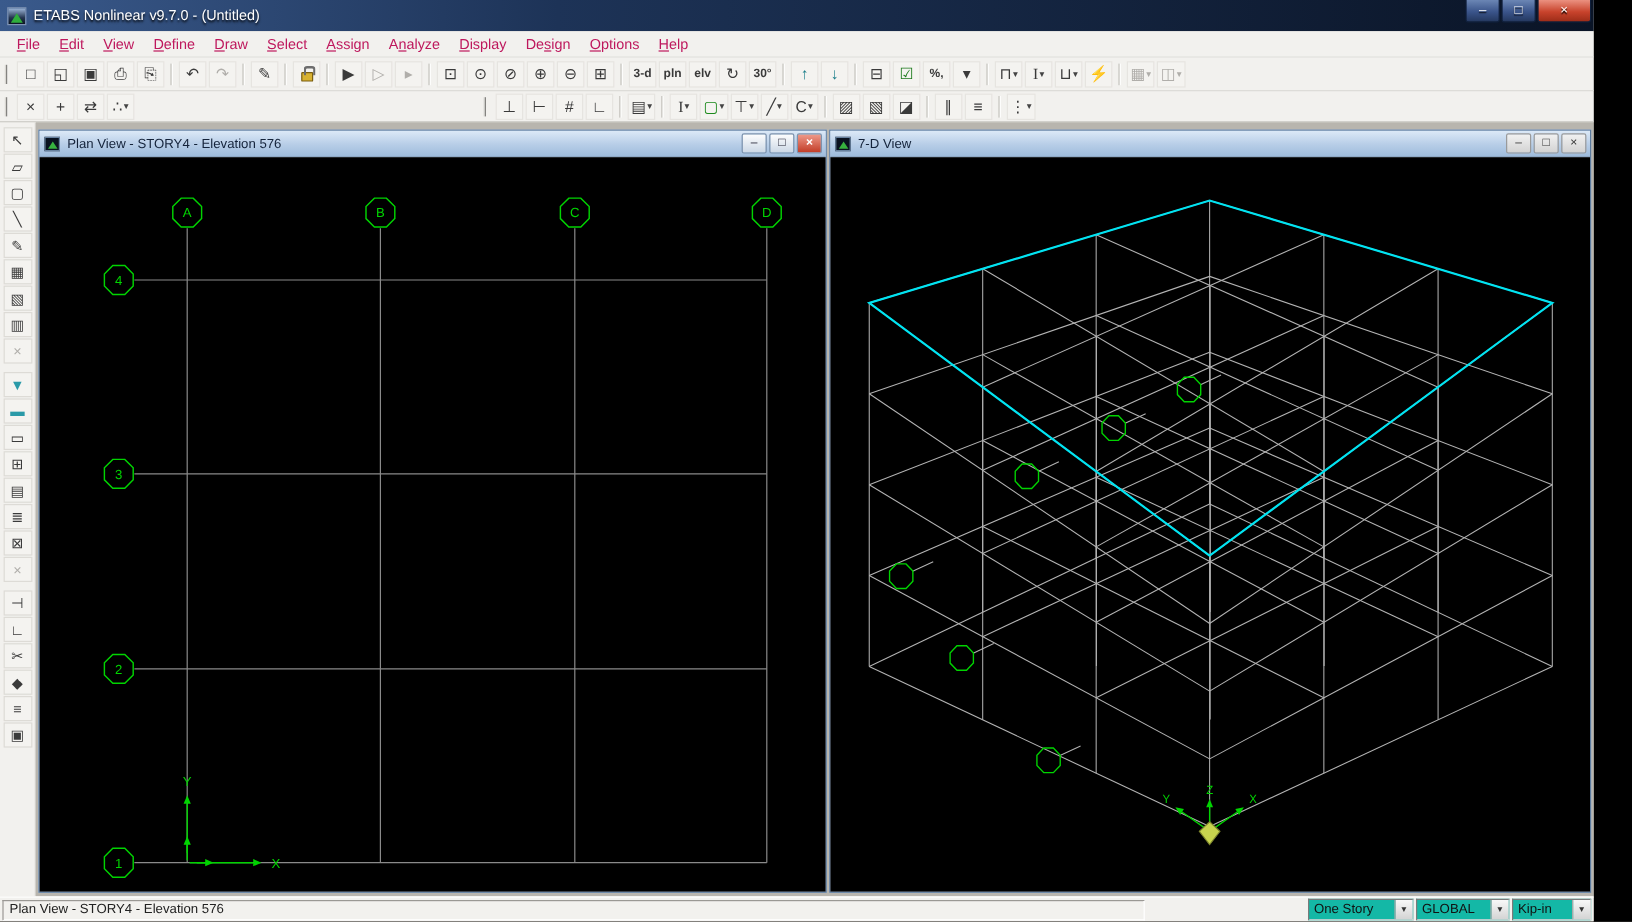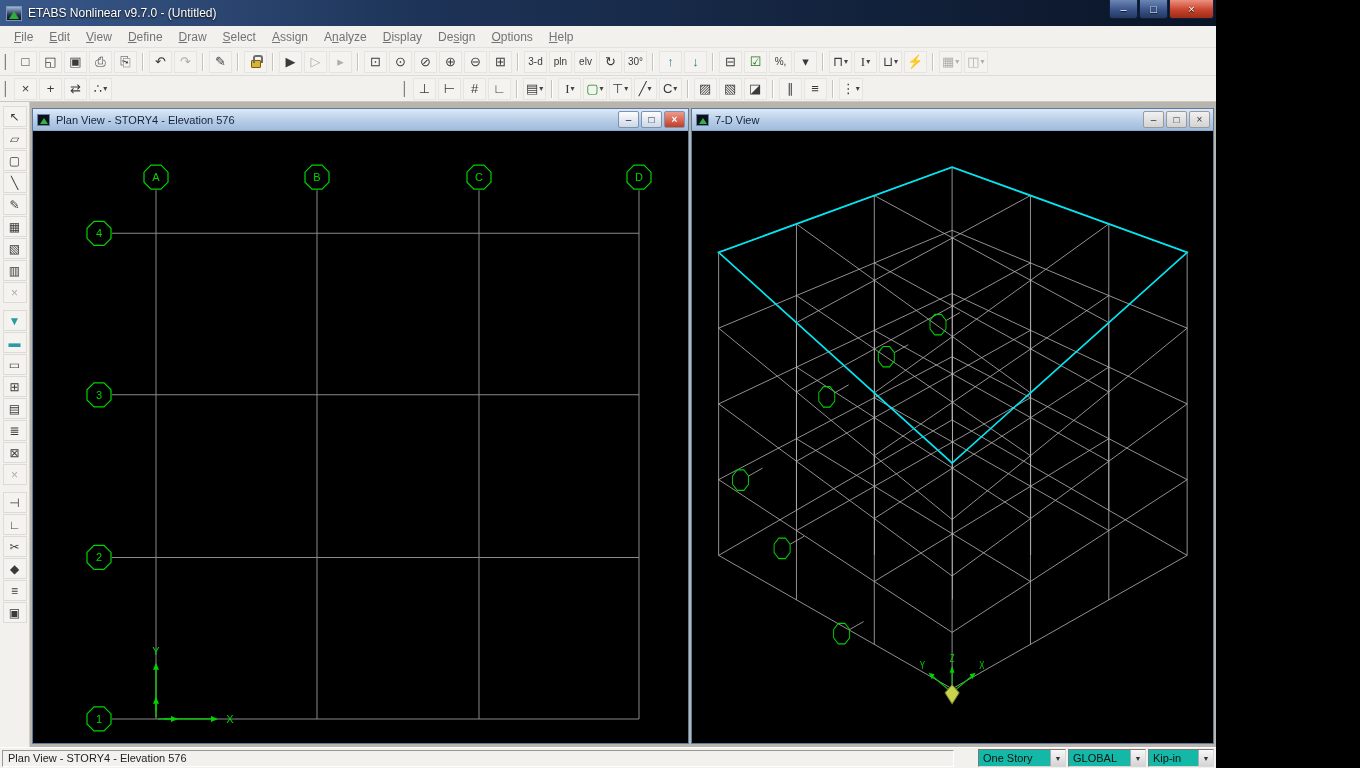--- a/index.html
+++ b/index.html
@@ -1,39 +1,39 @@
 <!DOCTYPE html>
 <html><head>
 <meta charset="utf-8">
 <style>
   *{box-sizing:border-box;margin:0;padding:0}
   html,body{width:1360px;height:768px;overflow:hidden;font-family:"Liberation Sans",sans-serif;font-size:12px;background:#000}
-  .app{width:1216px;height:768px;display:flex;flex-direction:column;background:#cfccc4}
+  .app{width:1328px;height:768px;display:flex;flex-direction:column;background:#cfccc4}
 
   
   .titlebar{height:26px;background:linear-gradient(90deg,#3a5a8c 0%,#1d3357 35%,#0a1426 100%);display:flex;align-items:center;padding:0 2px 0 4px;color:#fff;flex:none}
   .app-icon{width:16px;height:15px;margin:0 6px 0 2px;background:linear-gradient(180deg,#9db6d8 0%,#24354f 60%,#0c1422 100%);border:1px solid #7e93b4;position:relative;flex:none}
   .app-icon::after{content:"";position:absolute;left:2px;bottom:1px;border-left:5px solid transparent;border-right:5px solid transparent;border-bottom:8px solid #2fae3c}
   .title-text{font-size:12px;color:#fff;text-shadow:0 1px 2px #000}
   .win-btns{margin-left:auto;display:flex;gap:1px;align-self:flex-start}
   .win-btn{width:29px;height:19px;display:flex;align-items:center;justify-content:center;color:#fff;font-size:11px;background:linear-gradient(180deg,#6b86b4 0%,#3a548a 55%,#24385f 100%);border:1px solid #10203c;border-top:none;border-radius:0 0 3px 3px;text-shadow:0 1px 1px #000}
   .win-btn.close{width:45px;background:linear-gradient(180deg,#eb9180 0%,#c8432c 55%,#9c2c18 100%)}
 
   
   .menubar{height:22px;background:#f2f1ee;display:flex;align-items:center;padding-left:6px;border-bottom:1px solid #e2e1de;flex:none}
-  .menu-item{padding:18px 8px;color:#737373;white-space:nowrap}
+  .menu-item{padding:18px 8px;color:#be185d;white-space:nowrap}
 
   
   .toolbar{background:#f2f1ee;display:flex;align-items:center;flex:none}
   .tb1{height:28px;border-bottom:1px solid #dddcd8;padding-left:2px}
   .tb2{height:26px;border-bottom:1px solid #c9c7c2;padding-left:2px}
   .grip{width:5px;height:16px;border-left:2px ridge #d8d6d1;margin:0 4px 0 2px;flex:none}
   .tb-items{display:flex;align-items:center}
   .tb-btn{min-width:23px;height:22px;display:flex;align-items:center;justify-content:center;font-size:13px;color:#3a3a3a;border:1px solid #e6e4e0;background:#f4f3f0;margin:0 1px;padding:0 2px;position:relative}
-  .tb-btn.txt span{font-size:10px;font-weight:normal;letter-spacing:0}
+  .tb-btn.txt span{font-size:10px;font-weight:bold;letter-spacing:0}
   .tb-btn.dis{color:#b0aeaa}
   .tb-btn.dis span{color:#b0aeaa !important}
   .caret{font-size:8px;margin-left:1px;color:#444;line-height:1}
   .tb-sep{width:2px;height:18px;border-left:1px solid #c6c4bf;border-right:1px solid #ffffff;margin:0 4px}
   .tb-spacer{width:288px;height:1px}
 
   
   .main{flex:1;display:flex;min-height:0}
   .left-toolbar{width:30px;background:#f2f1ee;border-right:1px solid #d2d0cb;display:flex;flex-direction:column;align-items:center;padding-top:4px;flex:none}
   .lt-btn{width:24px;height:21px;display:flex;align-items:center;justify-content:center;font-size:12px;color:#3a3a3a;border:1px solid #dddbd6;background:#f4f3f0;margin-bottom:1px}

